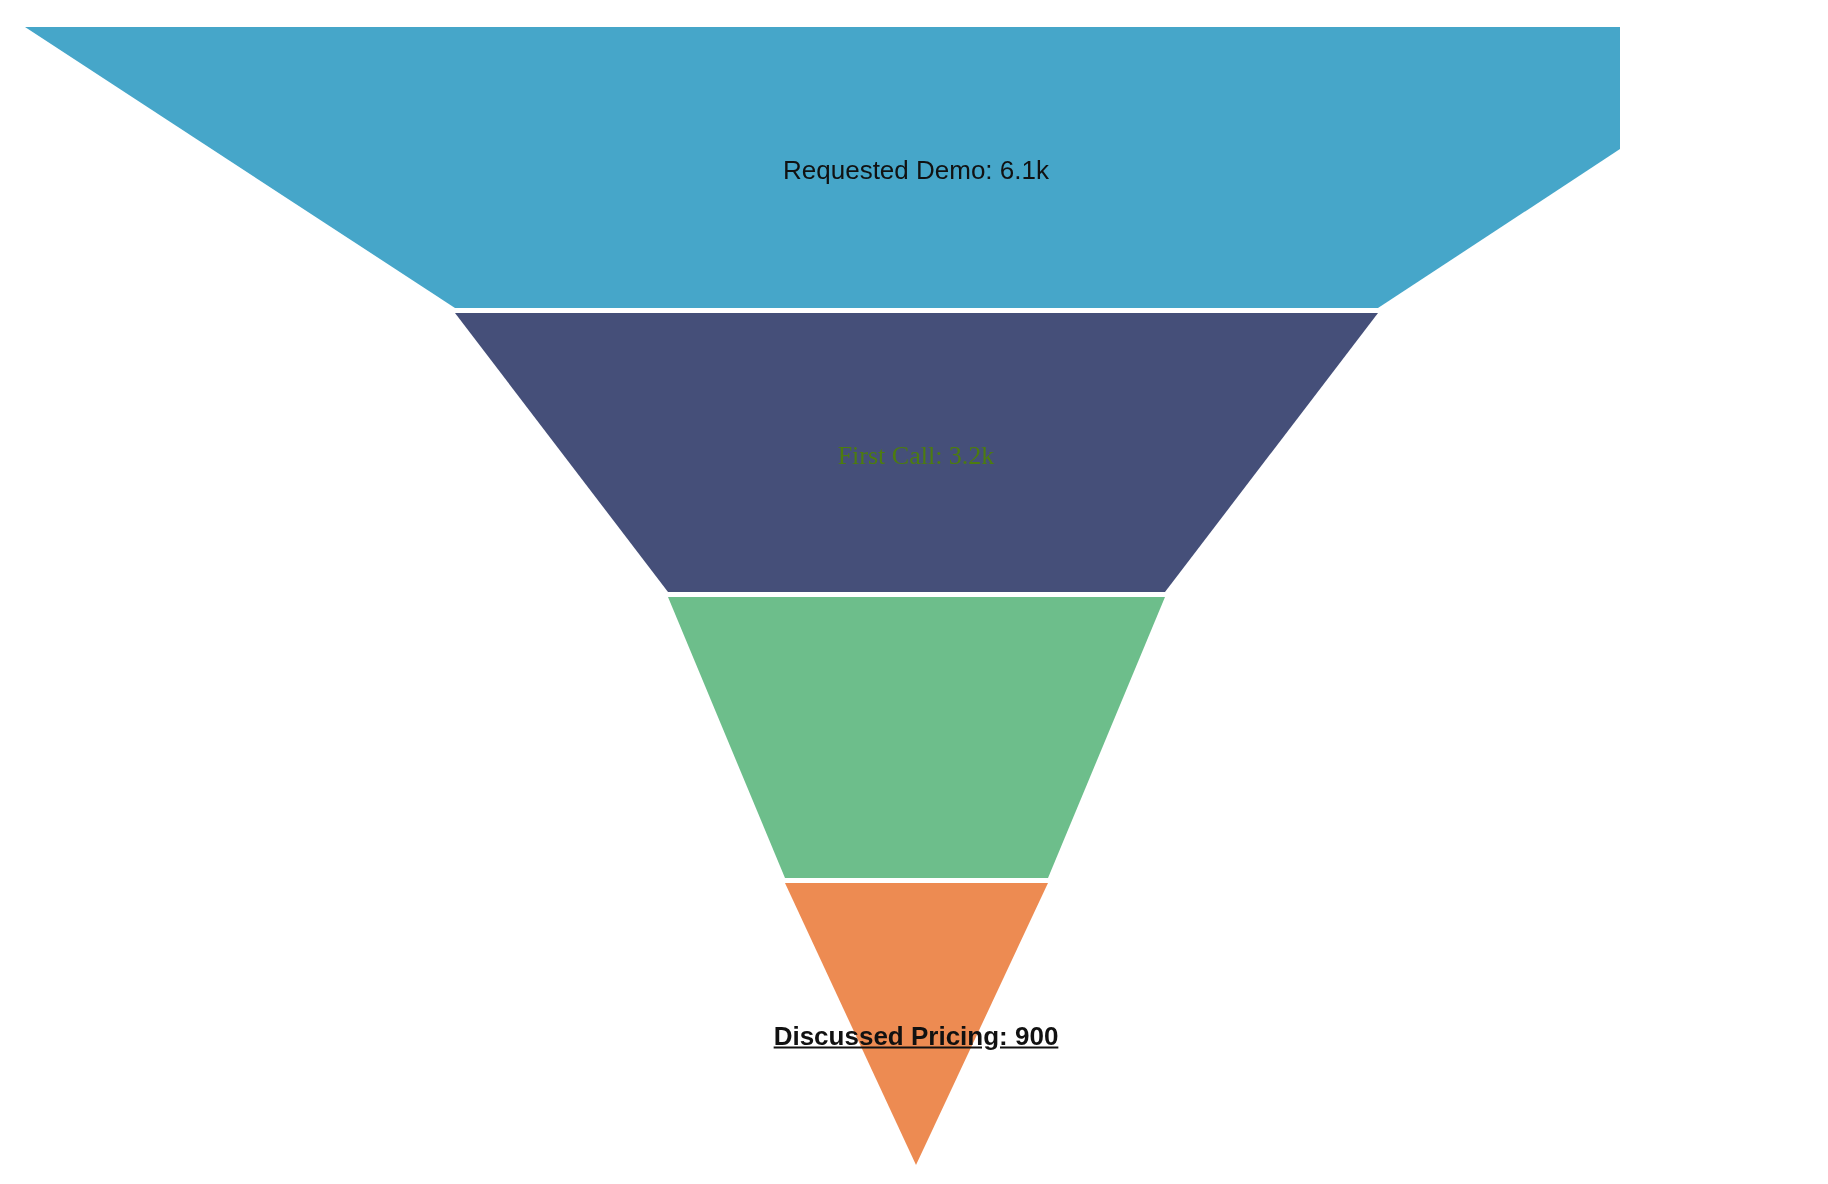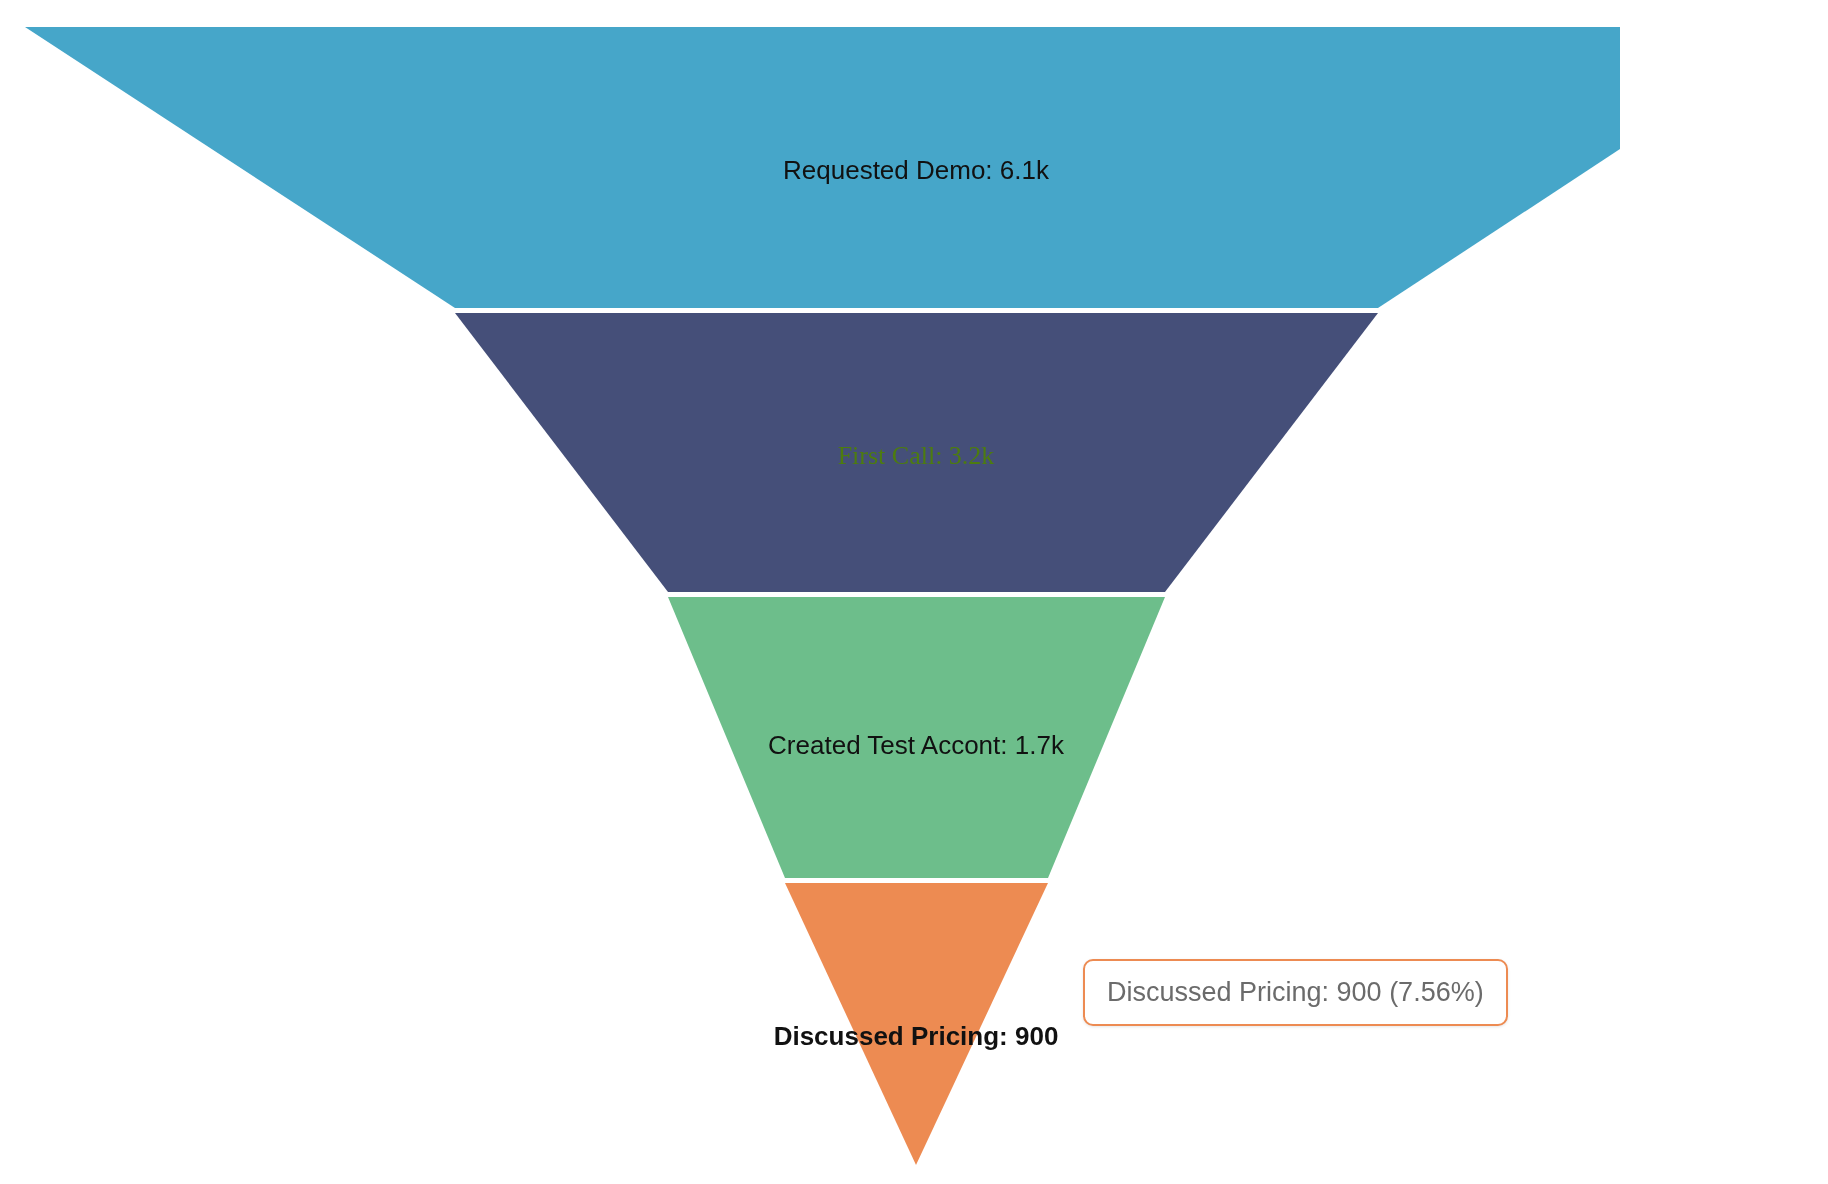--- a/index.html
+++ b/index.html
@@ -30,20 +30,21 @@
     position: absolute;
     transform: translate(-50%, -50%);
     white-space: nowrap;
     color: #111111;
     font-size: 26px;
     font-family: "Liberation Sans", sans-serif;
     pointer-events: none;
   }
   .seg-label.is-bold {
     font-weight: bold;
+    text-decoration: underline;
   }
   #tooltip {
     position: absolute;
     box-sizing: border-box;
     background: #ffffff;
     border: 2px solid #ed8b52;
     border-radius: 10px;
     padding: 16px 22px;
     font-size: 27px;
     color: #6b6b6b;
@@ -66,21 +67,17 @@
 
     <polygon id="seg-2" points="668,597 1165,597 1048,878 785,878" fill="#6dbe8b"></polygon>
 
     <polygon id="seg-3" points="785,883 1048,883 916,1165" fill="#ed8b52"></polygon>
   </svg>
 
   <div class="seg-label" id="label-0" style="left: 916px; top: 170px; color: rgb(17, 17, 17);">Requested Demo: 6.1k</div>
 
   <div class="seg-label" id="label-1" style="left: 916px; top: 456px; color: #4d7c0f; font-family: Liberation Serif, serif;">First Call: 3.2k</div>
 
-  <div class="seg-label" id="label-2" style="left: 916px; top: 745px; color: rgb(17, 17, 17);">Created Test Accont: 1.7k</div>
 
   <div class="seg-label is-bold" id="label-3" style="left: 916px; top: 1036px; color: rgb(17, 17, 17);">Discussed Pricing: 900</div>
 
-  <div id="tooltip" style="left: 1083px; top: 959px; border-color: rgb(237, 139, 82); color: rgb(107, 107, 107); background: rgb(255, 255, 255); display: block;">
-    <span>Discussed Pricing: 900 (7.56%)</span>
-  </div>
 
 </div>
 
 </body></html>

